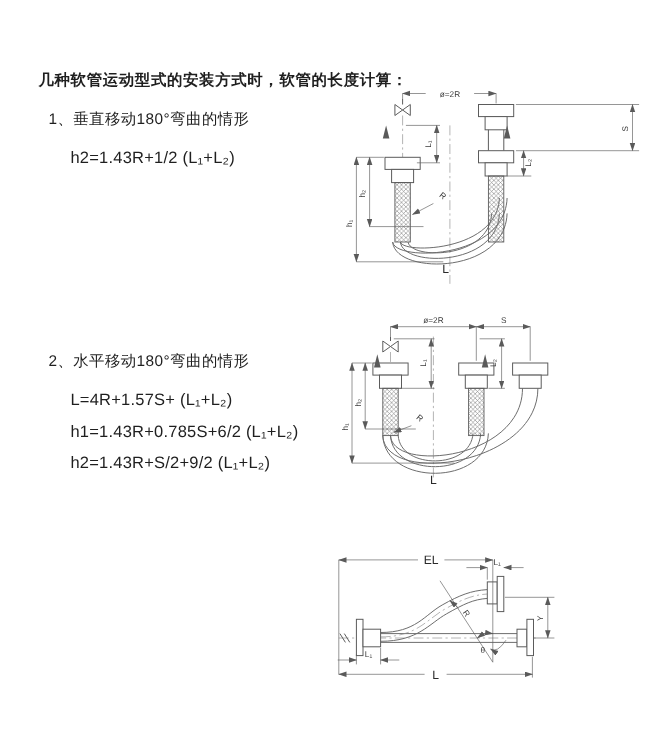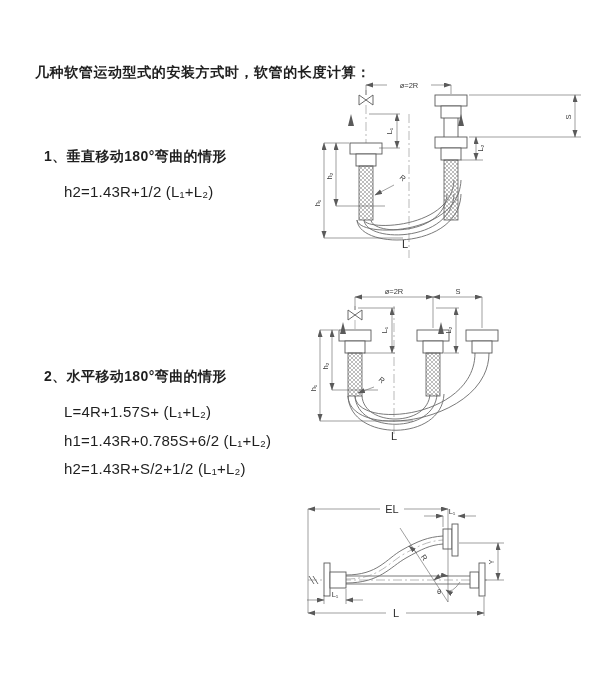--- a/index.html
+++ b/index.html
@@ -7,21 +7,21 @@
     width:600px; height:675px; position:relative;
     background:#ffffff; overflow:hidden;
     font-family:"Liberation Sans","DejaVu Sans",sans-serif;
     color:#1f1f1f;
   }
   .page-title {
     position:absolute; left:35px; top:24px;
     font-size:14px; font-weight:bold; letter-spacing:0.6px;margin-top:40px;
   }
   .section { position:absolute; left:44px; }
-  .sec-heading { font-size:14px; font-weight:bold; letter-spacing:0.4px;margin-top:48px; }
+  .sec-heading { font-size:14px; font-weight:normal; letter-spacing:0.4px; }
   .formulas { margin-left:20px; margin-top:12px; font-size:15px; line-height:28.5px; letter-spacing:0.2px; }
   #section-1 { top:100px; }
   #section-2 { top:320px; }
   #section-3 { top:514px; }
   .diag { position:absolute; }
   #diagram-1 { left:313px; top:68px; }
   #diagram-2 { left:308px; top:278px; }
   #diagram-3 { left:298px; top:496px; }
   .ln   { fill:none; stroke:#5a5a5a; stroke-width:0.9; }
   .fit  { fill:#ffffff; stroke:#5a5a5a; stroke-width:0.9; }
@@ -41,21 +41,21 @@
   <div class="formulas">
     <div>h2=1.43R+1/2 (L₁+L₂)</div>
   </div>
 </div>
 
 <div class="section" id="section-2">
   <div class="sec-heading">2、水平移动180°弯曲的情形</div>
   <div class="formulas">
     <div>L=4R+1.57S+ (L₁+L₂)</div>
     <div>h1=1.43R+0.785S+6/2 (L₁+L₂)</div>
-    <div>h2=1.43R+S/2+1/2 (L₁+L₂)</div>
+    <div>h2=1.43R+S/2+9/2 (L₁+L₂)</div>
   </div>
 </div>
 
 <div class="section" id="section-3">
 </div>
 
 <svg class="diag" id="diagram-1" width="287" height="196" viewBox="0 0 287 196">
   <defs>
     <pattern id="pb1" width="4" height="4" patternUnits="userSpaceOnUse">
       <path d="M0,4 L4,0 M0,0 L4,4" stroke="#7a7a7a" stroke-width="0.5" fill="none"></path>

